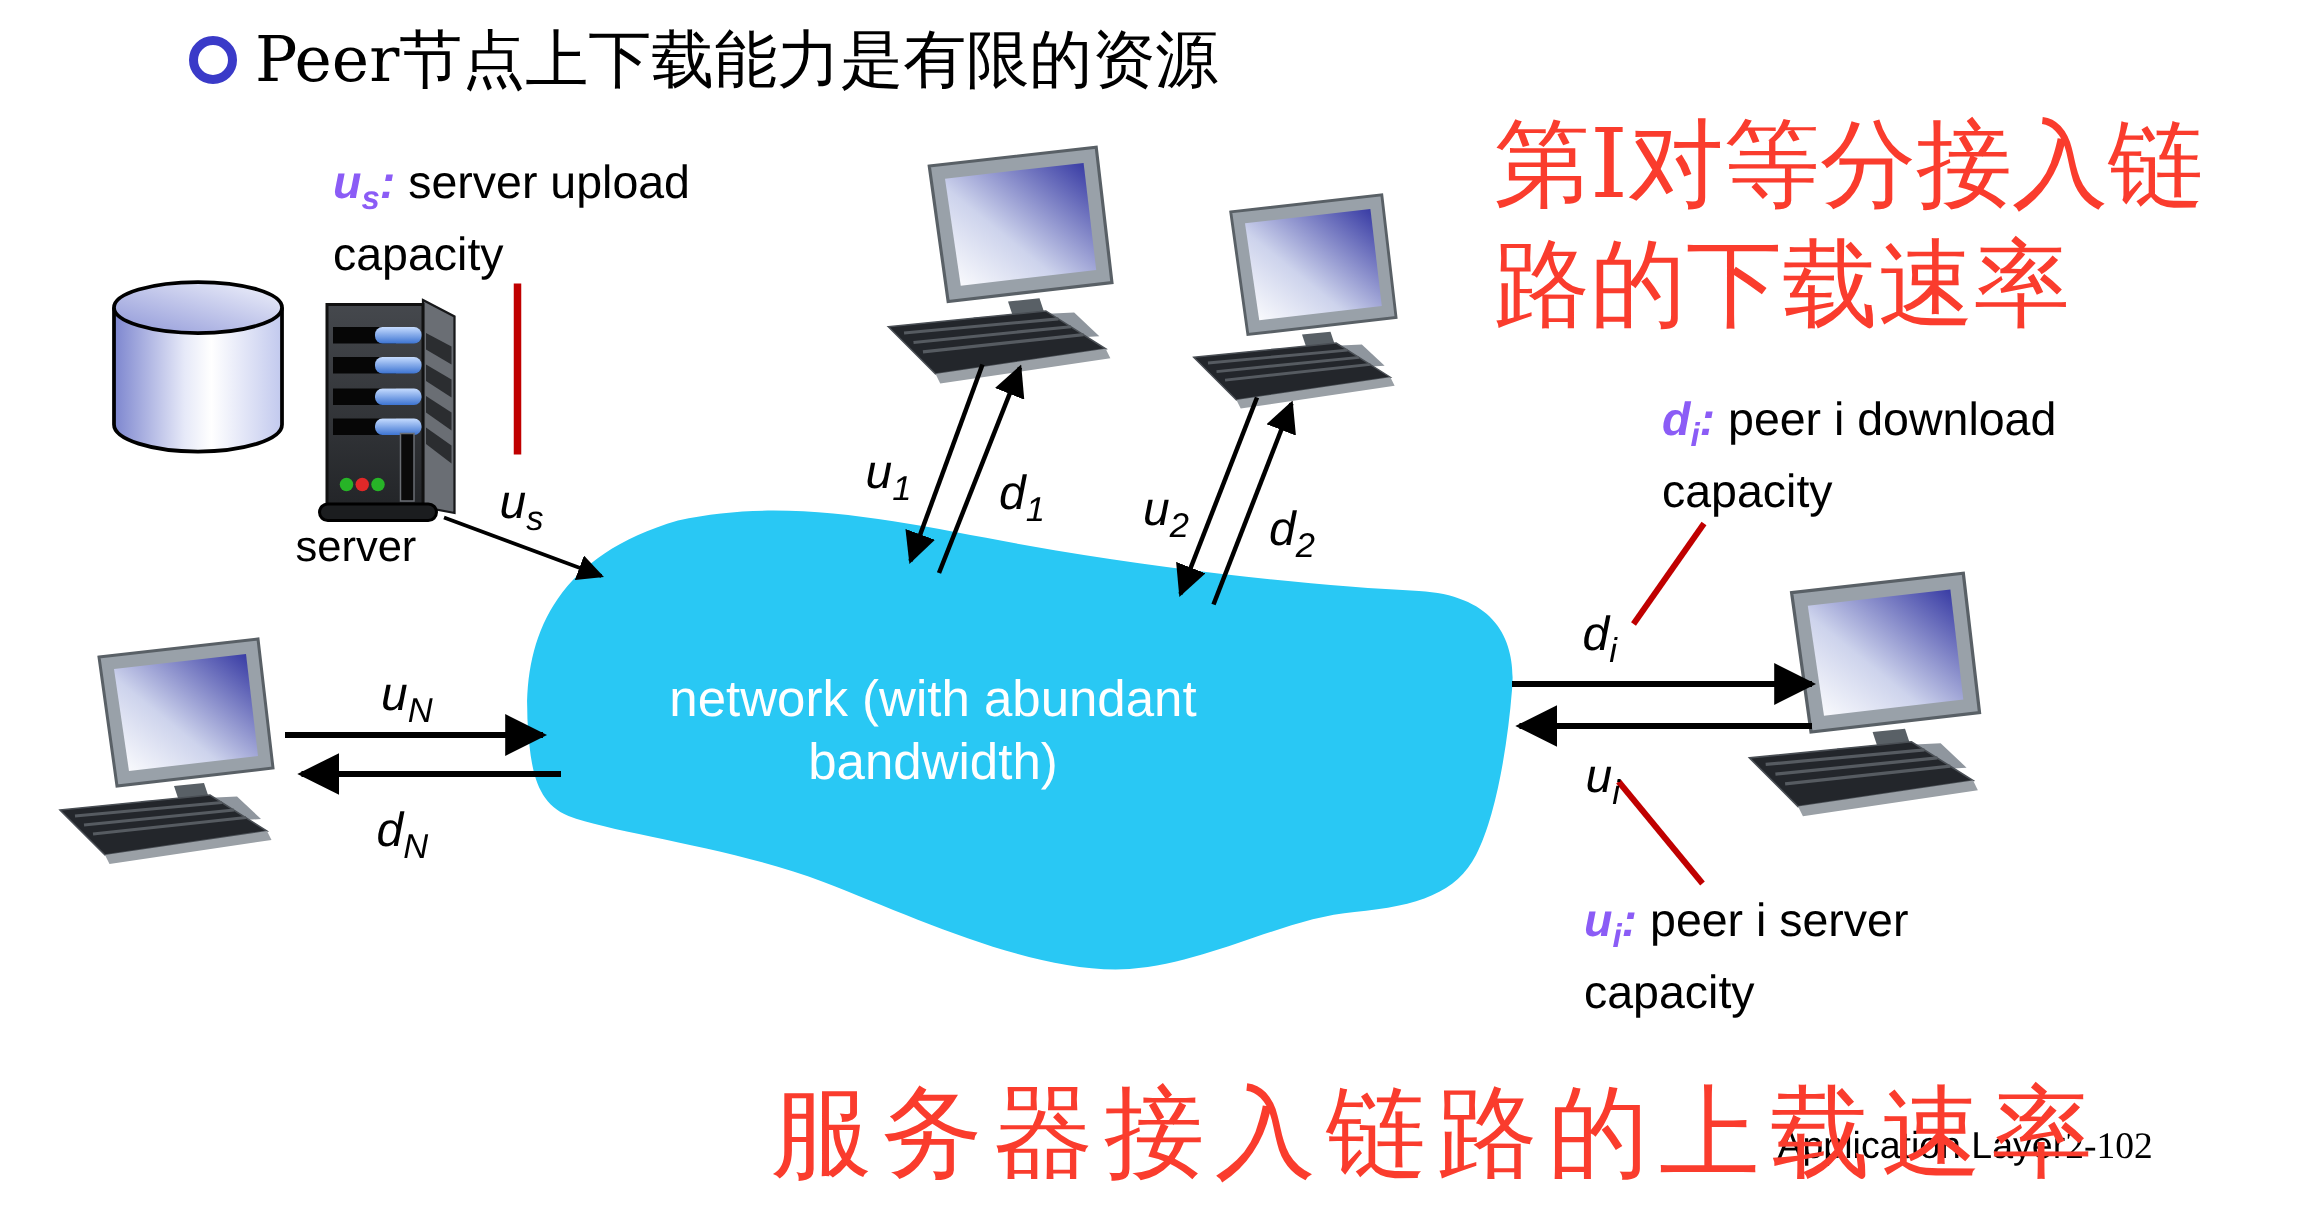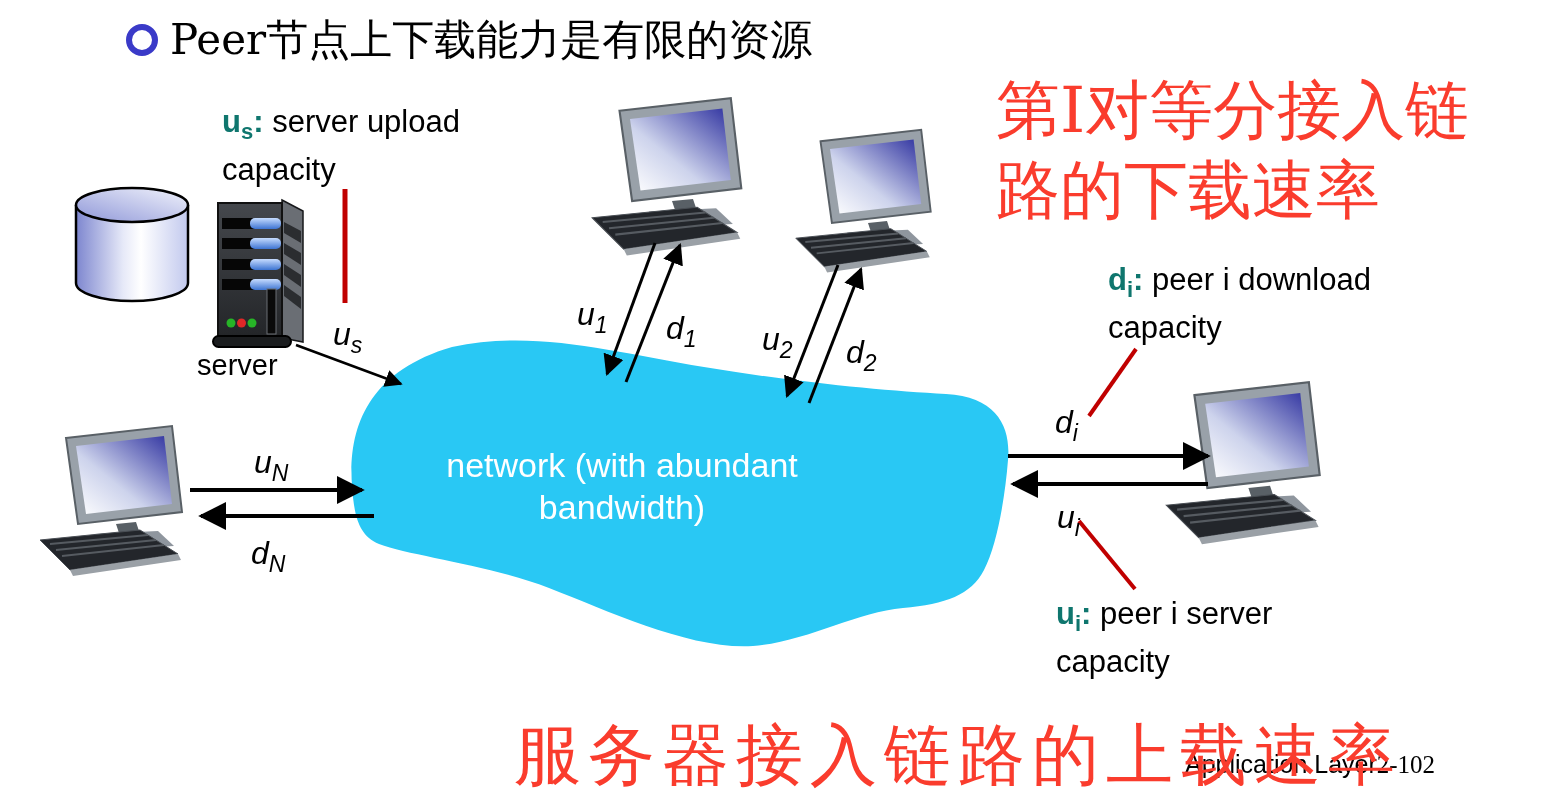--- a/index.html
+++ b/index.html
@@ -14,21 +14,21 @@
   .bullet{display:inline-block;width:20px;height:20px;border:6px solid #3a3ac8;
           border-radius:50%;margin-right:12px;transform:translateY(2px);}
 
   
   .ann{color:#fa3c2d;font-family:"DejaVu Serif","Liberation Serif",serif;z-index:4;}
   .ann-tr{left:996px;top:24px;font-size:64px;line-height:80px;white-space:nowrap;margin-top:46px;}
   .ann-bottom{left:514px;top:710px;font-size:67px;letter-spacing:7px;white-space:nowrap;}
 
   
   .def{font-size:31px;line-height:38px;z-index:2;white-space:nowrap;}
-  .def .sym, .rate-sym{color:#0f766e;font-weight:bold;}
+  .def .sym, .rate-sym{color:#8b5cf6;font-weight:bold;font-style:italic;}
   .def sub{font-size:22px;}
   .def-us{left:222px;top:103px;}
   .def-di{left:1064px;top:261px;margin-left:44px;}
   .def-ui{left:1056px;top:595px;}
 
   .file-label{left:38px;top:306px;font-size:31px;font-style:italic;z-index:2;}
   .server-label{left:197px;top:349px;font-size:29px;z-index:2;}
 
   .footer{left:1185px;top:750px;font-size:25px;z-index:3;white-space:nowrap;}
   .footer .page{font-family:Liberation Serif, serif;}

